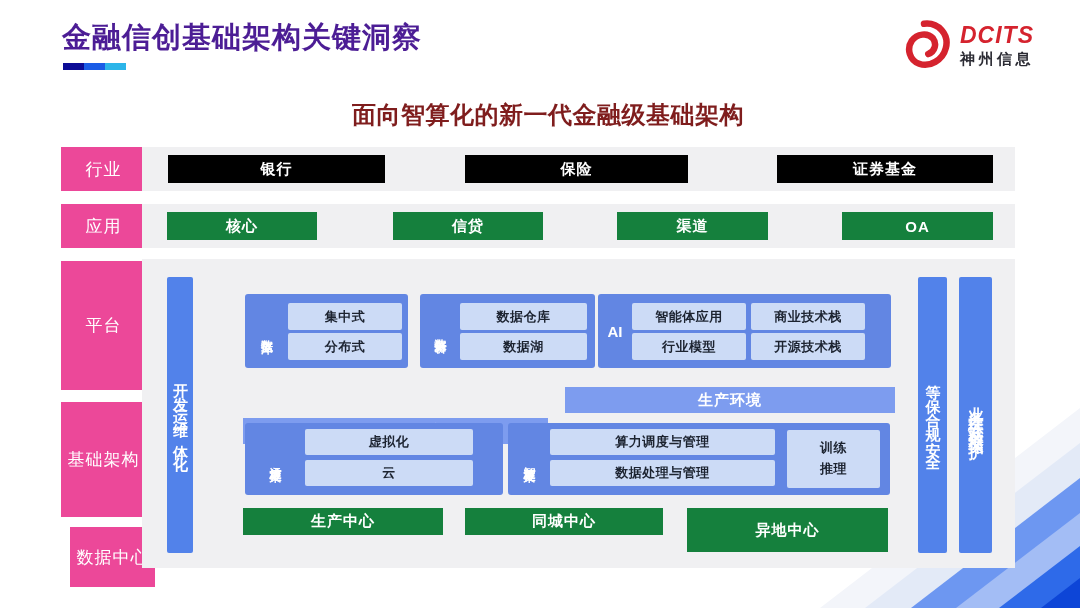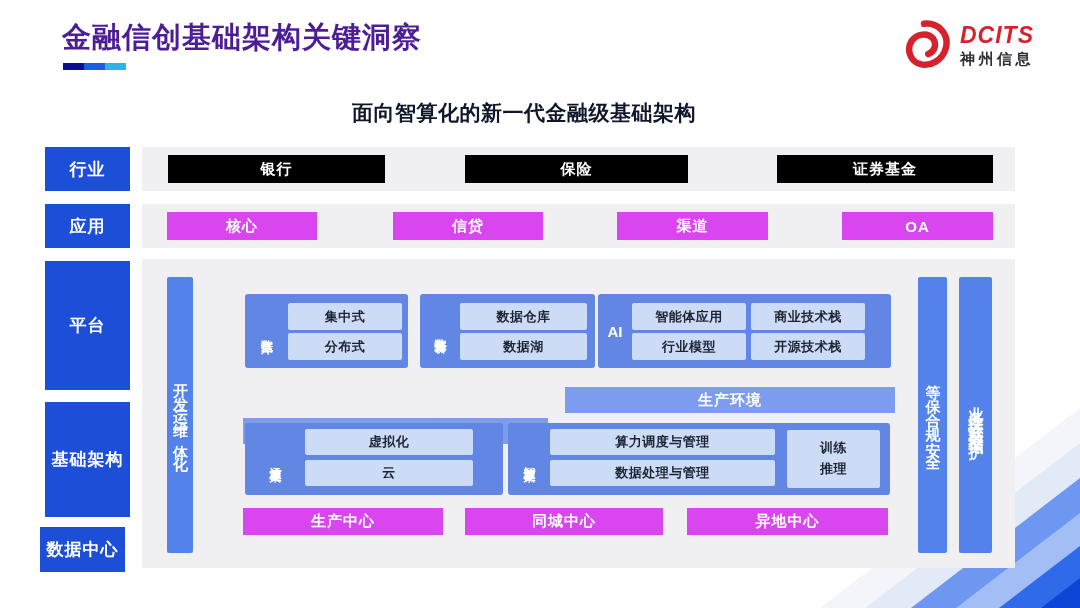--- a/index.html
+++ b/index.html
@@ -11,29 +11,29 @@
 
   
   .page-title{left:62px;top:18px;font-size:29px;font-weight:bold;color:#4c1d95;letter-spacing:1px;}
   .underline{left:63px;top:63px;display:flex;}
   .underline div{width:21px;height:7px;}
   .logo-wrap{left:898px;top:20px;display:flex;align-items:center;}
   .logo-text{margin-left:6px;display:flex;flex-direction:column;}
   .logo-brand{font-size:23px;font-weight:800;font-style:italic;color:#d5232e;letter-spacing:1px;line-height:1.0;}
   .logo-company{font-size:15px;font-weight:700;color:#2c2c34;letter-spacing:3.5px;margin-top:3px;}
 
-  .subtitle{left:352px;top:99px;font-size:21px;font-weight:bold;color:#0f172a;letter-spacing:0.5px;}
+  .subtitle{left:352px;top:99px;font-size:24px;font-weight:bold;color:#7f1d1d;letter-spacing:0.5px;}
 
   
   .gray{background:#f0f0f2;}
-  .rowlabel{background:#1d4ed8;color:#fff;font-size:17px;font-weight:bold;
-    display:flex;align-items:center;justify-content:center;letter-spacing:1px;}
+  .rowlabel{background:#ec4899;color:#fff;font-size:17px;font-weight:normal;
+    display:flex;align-items:center;justify-content:center;letter-spacing:1px;margin-left:16px;}
   .btn{color:#fff;font-size:15px;font-weight:bold;display:flex;align-items:center;justify-content:center;letter-spacing:1px;}
   .btn.vivid{background:#000000;}
-  .btn.mid{background:#d946ef;}
+  .btn.mid{background:#15803d;}
   .btn.peri{background:#7d9cef;}
 
   .vbar{background:#5282ea;display:flex;align-items:center;justify-content:center;border-radius:2px;}
   .vbar span{writing-mode:vertical-rl;text-orientation:upright;color:#fff;font-weight:bold;font-size:15px;}
   .ls12 span{letter-spacing:12px;}
   .ls14 span{letter-spacing:14px;}
   .ls4 span{letter-spacing:4px;}
 
   .block{background:#6286e3;border-radius:3px;}
   .block .vlabel{position:absolute;top:0;bottom:0;display:flex;align-items:center;justify-content:center;}
@@ -95,21 +95,21 @@
 
 <div class="abs rowlabel" style="left:45px;top:204px;width:85px;height:44px;">应用</div>
 <div class="abs gray" style="left:142px;top:204px;width:873px;height:44px;"></div>
 <div class="abs btn mid" style="left:167px;top:212px;width:150px;height:28px;">核心</div>
 <div class="abs btn mid" style="left:393px;top:212px;width:150px;height:28px;">信贷</div>
 <div class="abs btn mid" style="left:617px;top:212px;width:151px;height:28px;">渠道</div>
 <div class="abs btn mid" style="left:842px;top:212px;width:151px;height:28px;">OA</div>
 
 <div class="abs rowlabel" style="left:45px;top:261px;width:85px;height:129px;">平台</div>
 <div class="abs rowlabel" style="left:45px;top:402px;width:85px;height:115px;">基础架构</div>
-<div class="abs rowlabel" style="left:40px;top:527px;width:85px;height:45px;">数据中心</div>
+<div class="abs rowlabel" style="left:54px;top:527px;width:85px;height:60px;">数据中心</div>
 
 <div class="abs gray" style="left:142px;top:259px;width:873px;height:309px;"></div>
 
 <div class="abs vbar ls12" style="left:167px;top:277px;width:26px;height:276px;">
     <span>开发运维一体化</span>
   </div>
 <div class="abs vbar ls14" style="left:918px;top:277px;width:29px;height:276px;">
     <span>等保合规安全</span>
   </div>
 <div class="abs vbar ls4" style="left:959px;top:277px;width:33px;height:276px;">
@@ -157,13 +157,13 @@
     </div>
   <div class="innerbox" style="left:42px;top:37px;width:225px;height:26px;">数据处理与管理</div>
   <div class="innerbox" style="left:42px;top:6px;width:225px;height:26px;">算力调度与管理</div>
   <div class="innerbox train" style="left:279px;top:7px;width:93px;height:58px;">
       <span>训练推理</span>
     </div>
 </div>
 
 <div class="abs btn mid" style="left:243px;top:508px;width:200px;height:27px;">生产中心</div>
 <div class="abs btn mid" style="left:465px;top:508px;width:198px;height:27px;">同城中心</div>
-<div class="abs btn mid" style="left:687px;top:508px;width:201px;height:27px;">异地中心</div>
+<div class="abs btn mid" style="left:687px;top:508px;width:201px;height:44px;">异地中心</div>
 
 </body></html>

